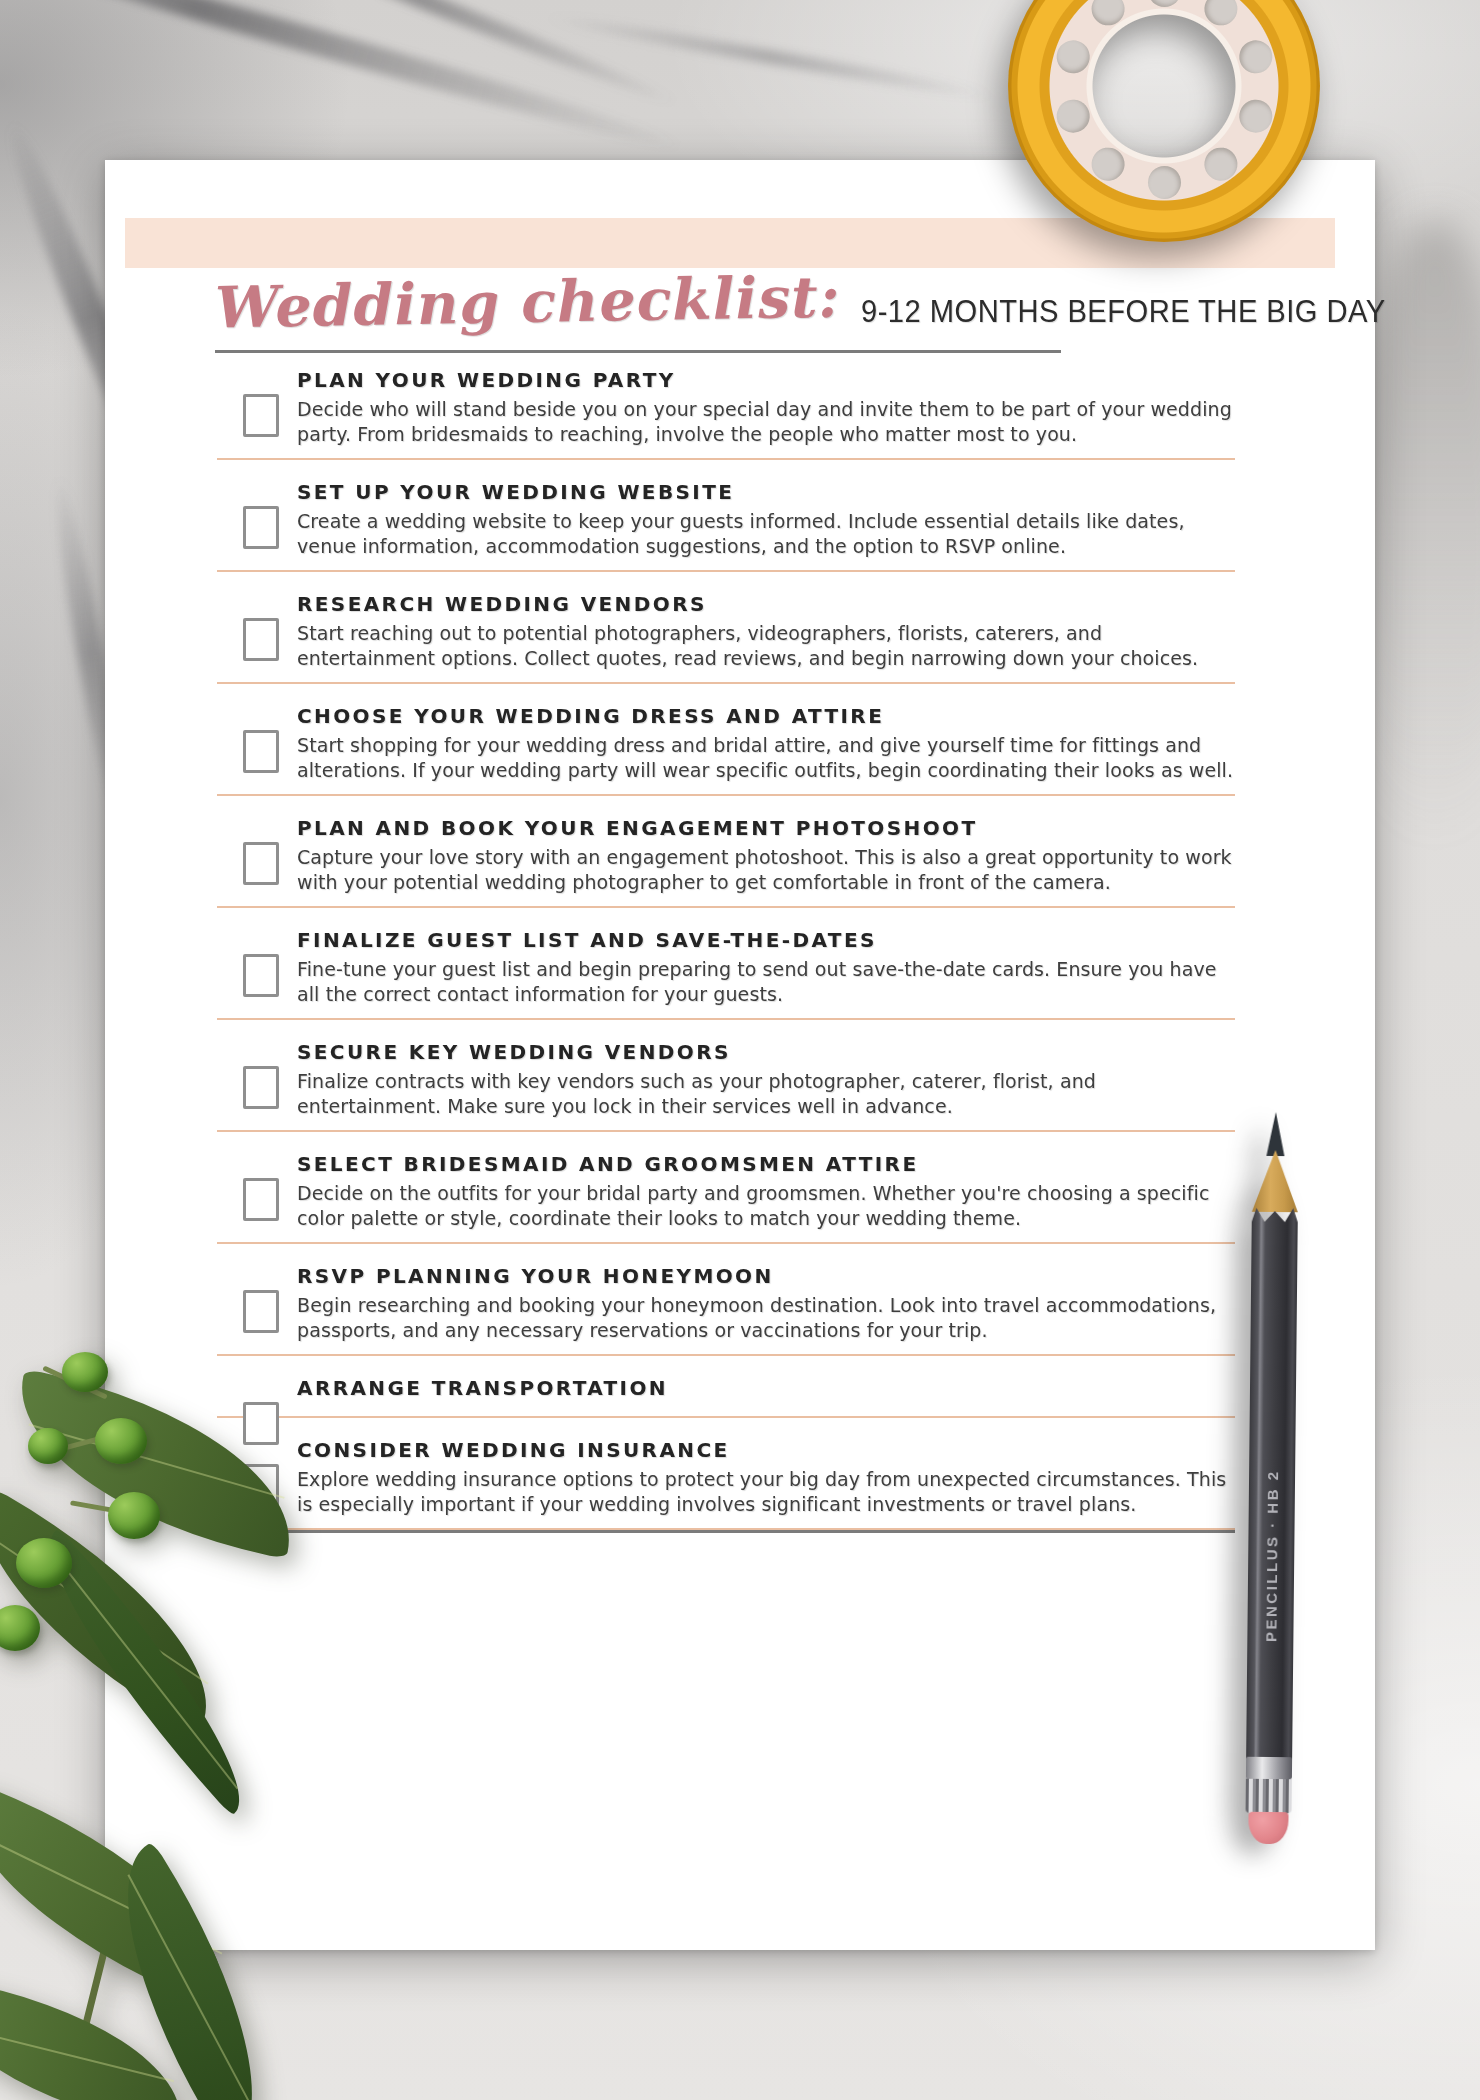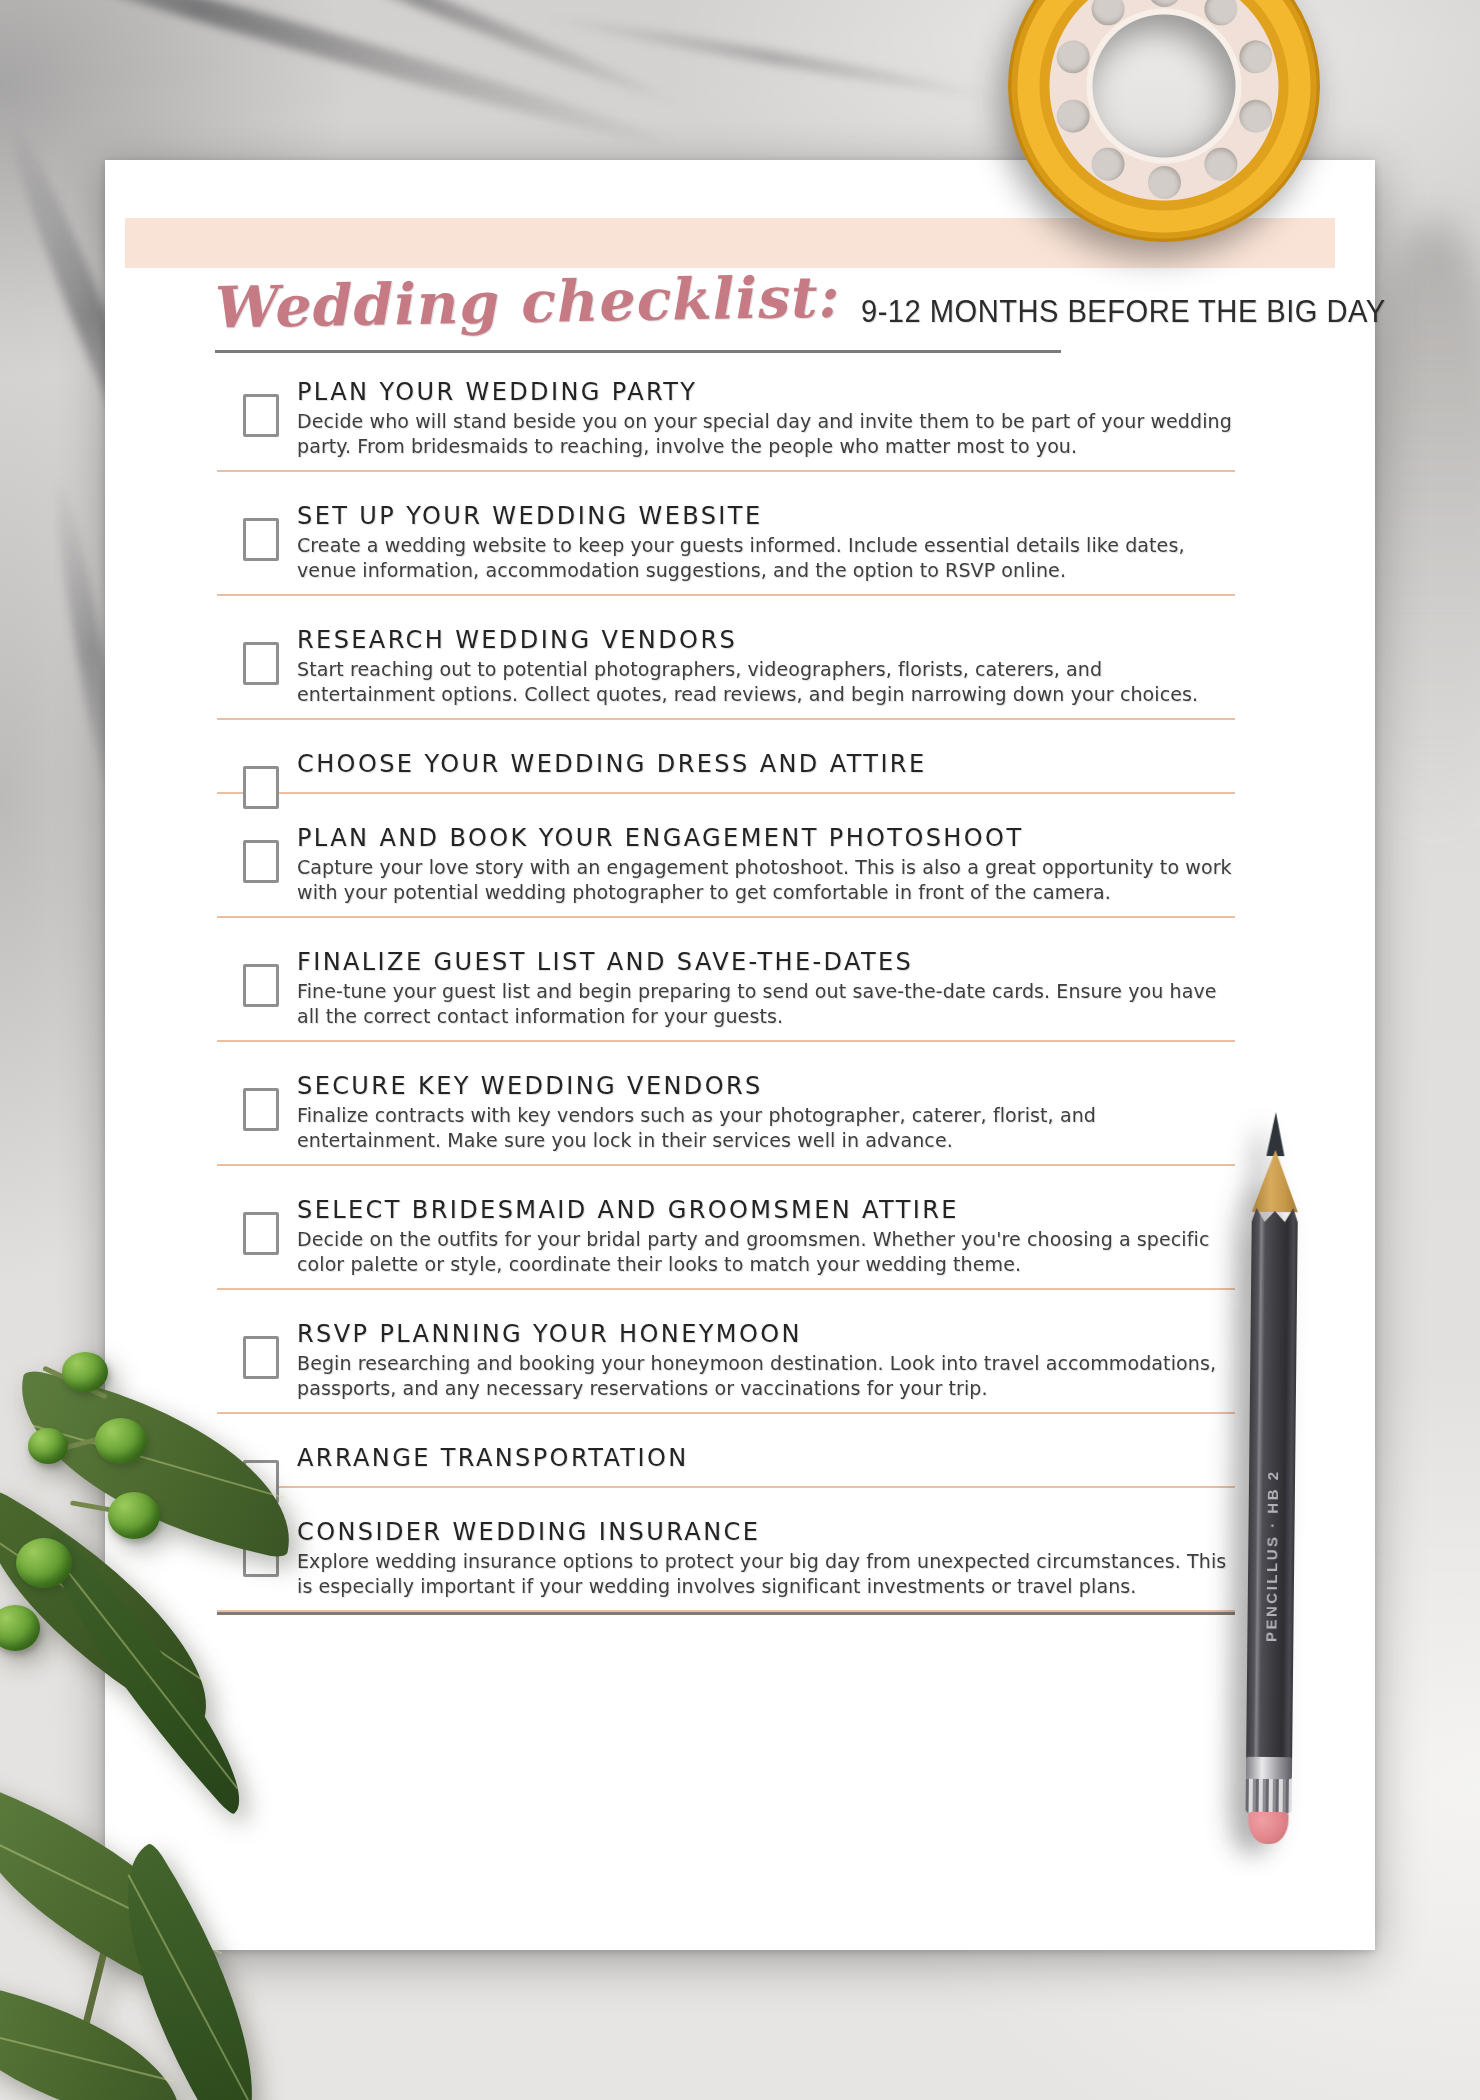--- a/index.html
+++ b/index.html
@@ -35,21 +35,21 @@
                 font-size:57px;color:var(--accent,#c67b84);letter-spacing:1px;transform:rotate(-1deg);}
   .subtitle{font-size:31px;color:#2c2c2c;letter-spacing:.5px;transform:scaleX(.94);transform-origin:left bottom;}
   .title-rule{position:absolute;left:110px;top:190px;width:846px;height:3px;background:var(--rule,#7b7b7b);}
   .items{position:absolute;left:112px;top:198px;width:1018px;}
   .item{position:relative;padding:15px 0 11px 80px;border-bottom:2px solid var(--divider,#eabfa2);}
   .item:first-child{padding-top:5px;}
   .item:last-child{border-bottom:none;}
   .checkbox{position:absolute;left:26px;top:46px;width:30px;height:37px;background:#fff;
             border:3px solid var(--checkbox_border,#8f8f8f);border-radius:2px;cursor:pointer;}
   .item:first-child .checkbox{top:36px;}
-  .heading{margin:16px 0 4px 0;font-family:"DejaVu Sans",sans-serif;font-size:24px;font-weight:400;
+  .heading{margin:4px 0 4px 0;font-family:"DejaVu Sans",sans-serif;font-size:20px;font-weight:700;
            letter-spacing:2.4px;color:var(--heading_text,#242424);line-height:26px;}
   .desc{margin:0;font-family:"DejaVu Sans",sans-serif;font-size:19px;line-height:25px;
         color:var(--body_text,#3e3e3e);letter-spacing:.1px;}
   .rule-bottom{height:3px;background:var(--rule,#7b7b7b);}
   
   .tape{position:absolute;z-index:6;left:1008px;top:-70px;width:312px;height:312px;border-radius:50%;
         filter:drop-shadow(-8px 16px 16px rgba(0,0,0,.35));
         background:radial-gradient(circle at 50% 50%,
            rgba(0,0,0,0) 0 71px,
            #f7efe8 72px 77px,
@@ -151,20 +151,21 @@
 
       <section class="item">
         <span class="checkbox"></span>
         <h2 class="heading">RESEARCH WEDDING VENDORS</h2>
         <p class="desc">Start reaching out to potential photographers, videographers, florists, caterers, and entertainment options. Collect quotes, read reviews, and begin narrowing down your choices.</p>
       </section>
 
       <section class="item">
         <span class="checkbox"></span>
         <h2 class="heading">CHOOSE YOUR WEDDING DRESS AND ATTIRE</h2>
+        <p class="desc">Start shopping for your wedding dress and bridal attire, and give yourself time for fittings and alterations. If your wedding party will wear specific outfits, begin coordinating their looks as well.</p>
       </section>
 
 
       <section class="item">
         <span class="checkbox"></span>
         <h2 class="heading">PLAN AND BOOK YOUR ENGAGEMENT PHOTOSHOOT</h2>
         <p class="desc">Capture your love story with an engagement photoshoot. This is also a great opportunity to work with your potential wedding photographer to get comfortable in front of the camera.</p>
       </section>
 
       <section class="item">

